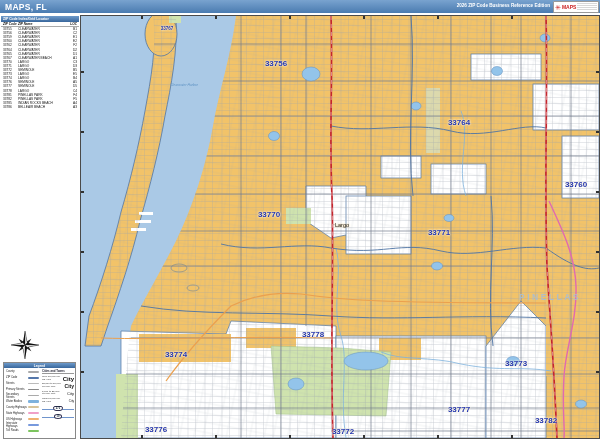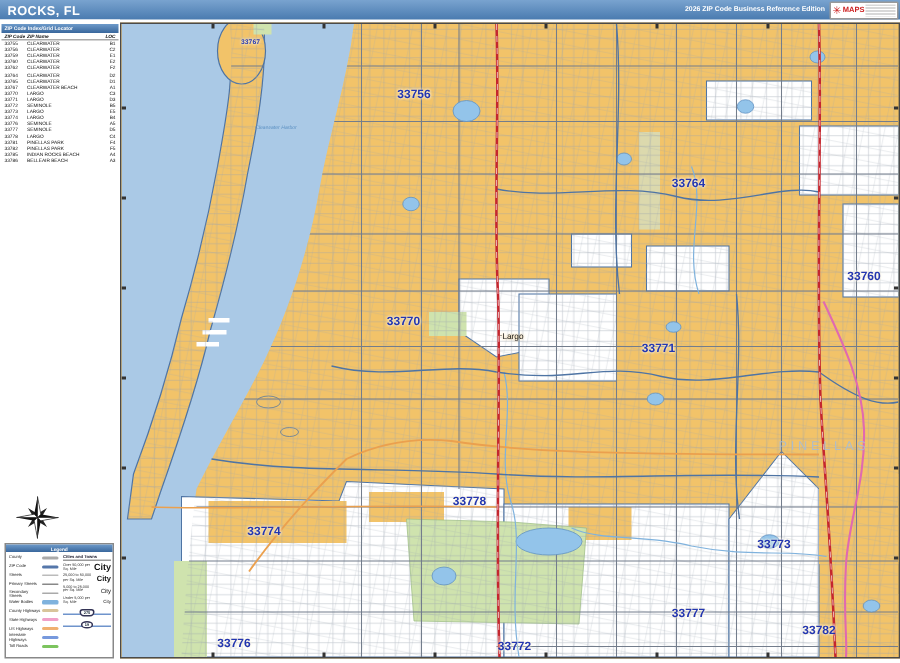--- a/index.html
+++ b/index.html
@@ -59,32 +59,32 @@
   
   #map{position:absolute;left:80px;top:15px;width:518px;height:422px;border:1px solid #4a4a4a;
     box-sizing:content-box;background:#f2c369;}
   #map svg{position:absolute;left:0;top:0;}
   .zl{position:absolute;color:#2336b0;font-weight:bold;font-size:8px;white-space:nowrap;
     transform:translate(-50%,-50%);text-shadow:0 0 2px #fdf6e2,0 0 2px #fdf6e2;}
   .zl.sm{font-size:4.5px;}
   .citylab{position:absolute;font-size:5.5px;color:#1a1a1a;transform:translate(-50%,-50%);
     text-shadow:0 0 2px #f2c369;}
   .citylab i{font-style:normal;font-size:6px;line-height:3px;vertical-align:1px;}
-  .arealab{position:absolute;font-size:8.5px;letter-spacing:2.5px;color:#a9bdd2;font-weight:normal;
+  .arealab{position:absolute;font-size:8.5px;letter-spacing:2.5px;color:#a9bdd2;font-weight:bold;
     opacity:.9;padding-left:48px;}
   .waterlab{position:absolute;font-size:3.4px;font-style:italic;color:#5f93c4;text-align:center;
     line-height:3.6px;}
 </style>
 </head>
 <body>
 
 <div id="page">
 
   <div id="hdr">
-    <span class="title">ROCKS, FL</span>
+    <span class="title">MAPS, FL</span>
     <span class="edition">2026 ZIP Code Business Reference Edition</span>
     <div id="logo">
       <span class="burst">✳</span>
       <span class="brand">MAPS</span>
       <span class="blk"></span>
     </div>
   </div>
 
   <div id="map">
     <svg width="518" height="422" viewBox="0 0 518 422">

